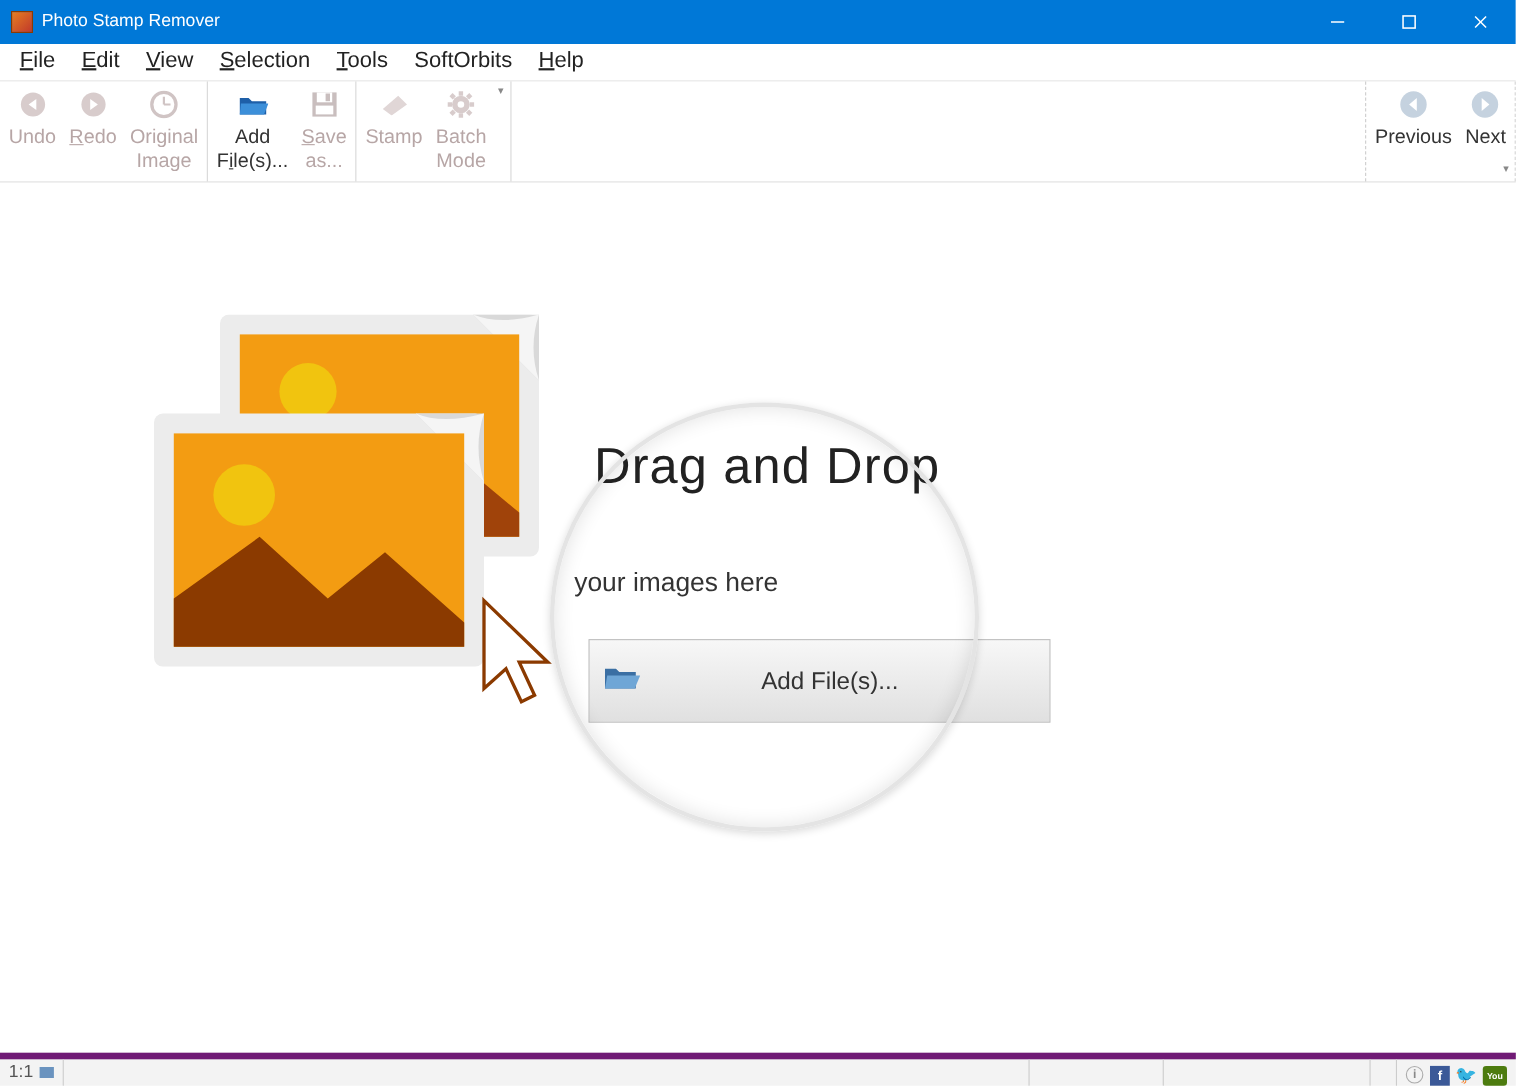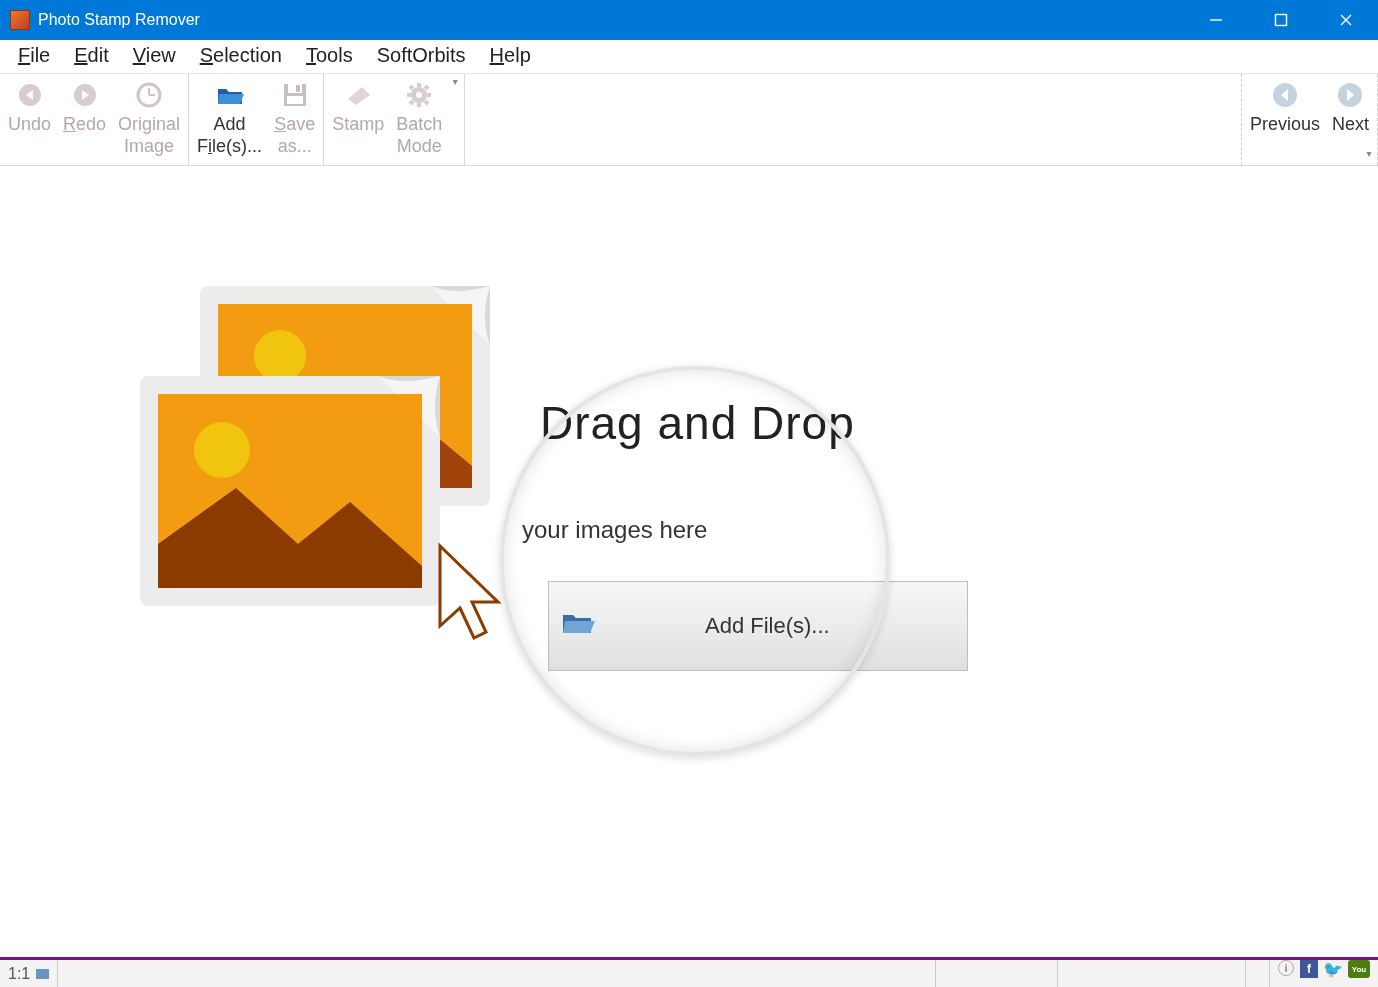--- a/index.html
+++ b/index.html
@@ -30,25 +30,25 @@
   .toolbar .right-group { margin-left:auto; border-left:1px dashed #ccc; border-right:none;}
   .toolbar .right-group .btn { color:#333; }
   
   
   .canvas { position:relative; height: calc(987px - 40px - 34px - 92px - 30px); background:#fff;padding-left:12px; }
   .drop-illustration { position:absolute; left:140px; top:120px; width:380px; height:360px; }
   .drop-text1 { position:absolute; left:540px; top:230px; font-size:46px; color:#222; font-weight:400; letter-spacing:1px;}
   .drop-text2 { position:absolute; left:522px; top:350px; font-size:24px; color:#333; }
   .magnifier { position:absolute; left:500px; top:200px; width:390px; height:390px; border-radius:50%; border:4px solid #e4e4e4; background:rgba(255,255,255,0.0); box-shadow:0 2px 8px rgba(0,0,0,0.15); pointer-events:none; overflow:hidden;}
   .magnifier-inner { position:absolute; inset:0; border-radius:50%; box-shadow: inset 0 0 18px rgba(0,0,0,0.12); }
-  .add-files-btn { position:absolute; left:548px; top:415px; width:420px; height:90px; background:linear-gradient(#f7f7f7,#e0e0e0); border:1px solid #bdbdbd; display:flex; align-items:center; font-size:22px; color:#333; cursor:default; }
+  .add-files-btn { position:absolute; left:535px; top:415px; width:420px; height:76px; background:linear-gradient(#f7f7f7,#e0e0e0); border:1px solid #bdbdbd; display:flex; align-items:center; font-size:22px; color:#333; cursor:default; }
   .add-files-btn .folder-ic { margin-left:12px; margin-right:110px; }
   
   
-  .statusbar { position:absolute; bottom:0; left:0; right:0; height:30px; background:#f3f3f3; border-top:3px solid #701a75; display:flex; align-items:flex-start; font-size:16px; color:#555;}
+  .statusbar { position:absolute; bottom:0; left:0; right:0; height:30px; background:#f3f3f3; border-top:6px solid #701a75; display:flex; align-items:flex-end; font-size:16px; color:#555;}
   .statusbar .cell { border-right:1px solid #ccc; height:100%; display:flex; align-items:center; padding:0 8px;}
   .statusbar .zoom { width:58px; }
   .statusbar .big { flex:1; }
   .statusbar .c2 { width:122px;}
   .statusbar .c3 { width:188px;}
   .statusbar .c4 { width:24px;}
   .statusbar .social { display:flex; gap:6px; padding:0 8px;}
   .statusbar .social .sic { width:18px; height:18px; display:flex; align-items:center; justify-content:center; font-size:12px; font-weight:bold; cursor:default;}
 </style>
 </head>

